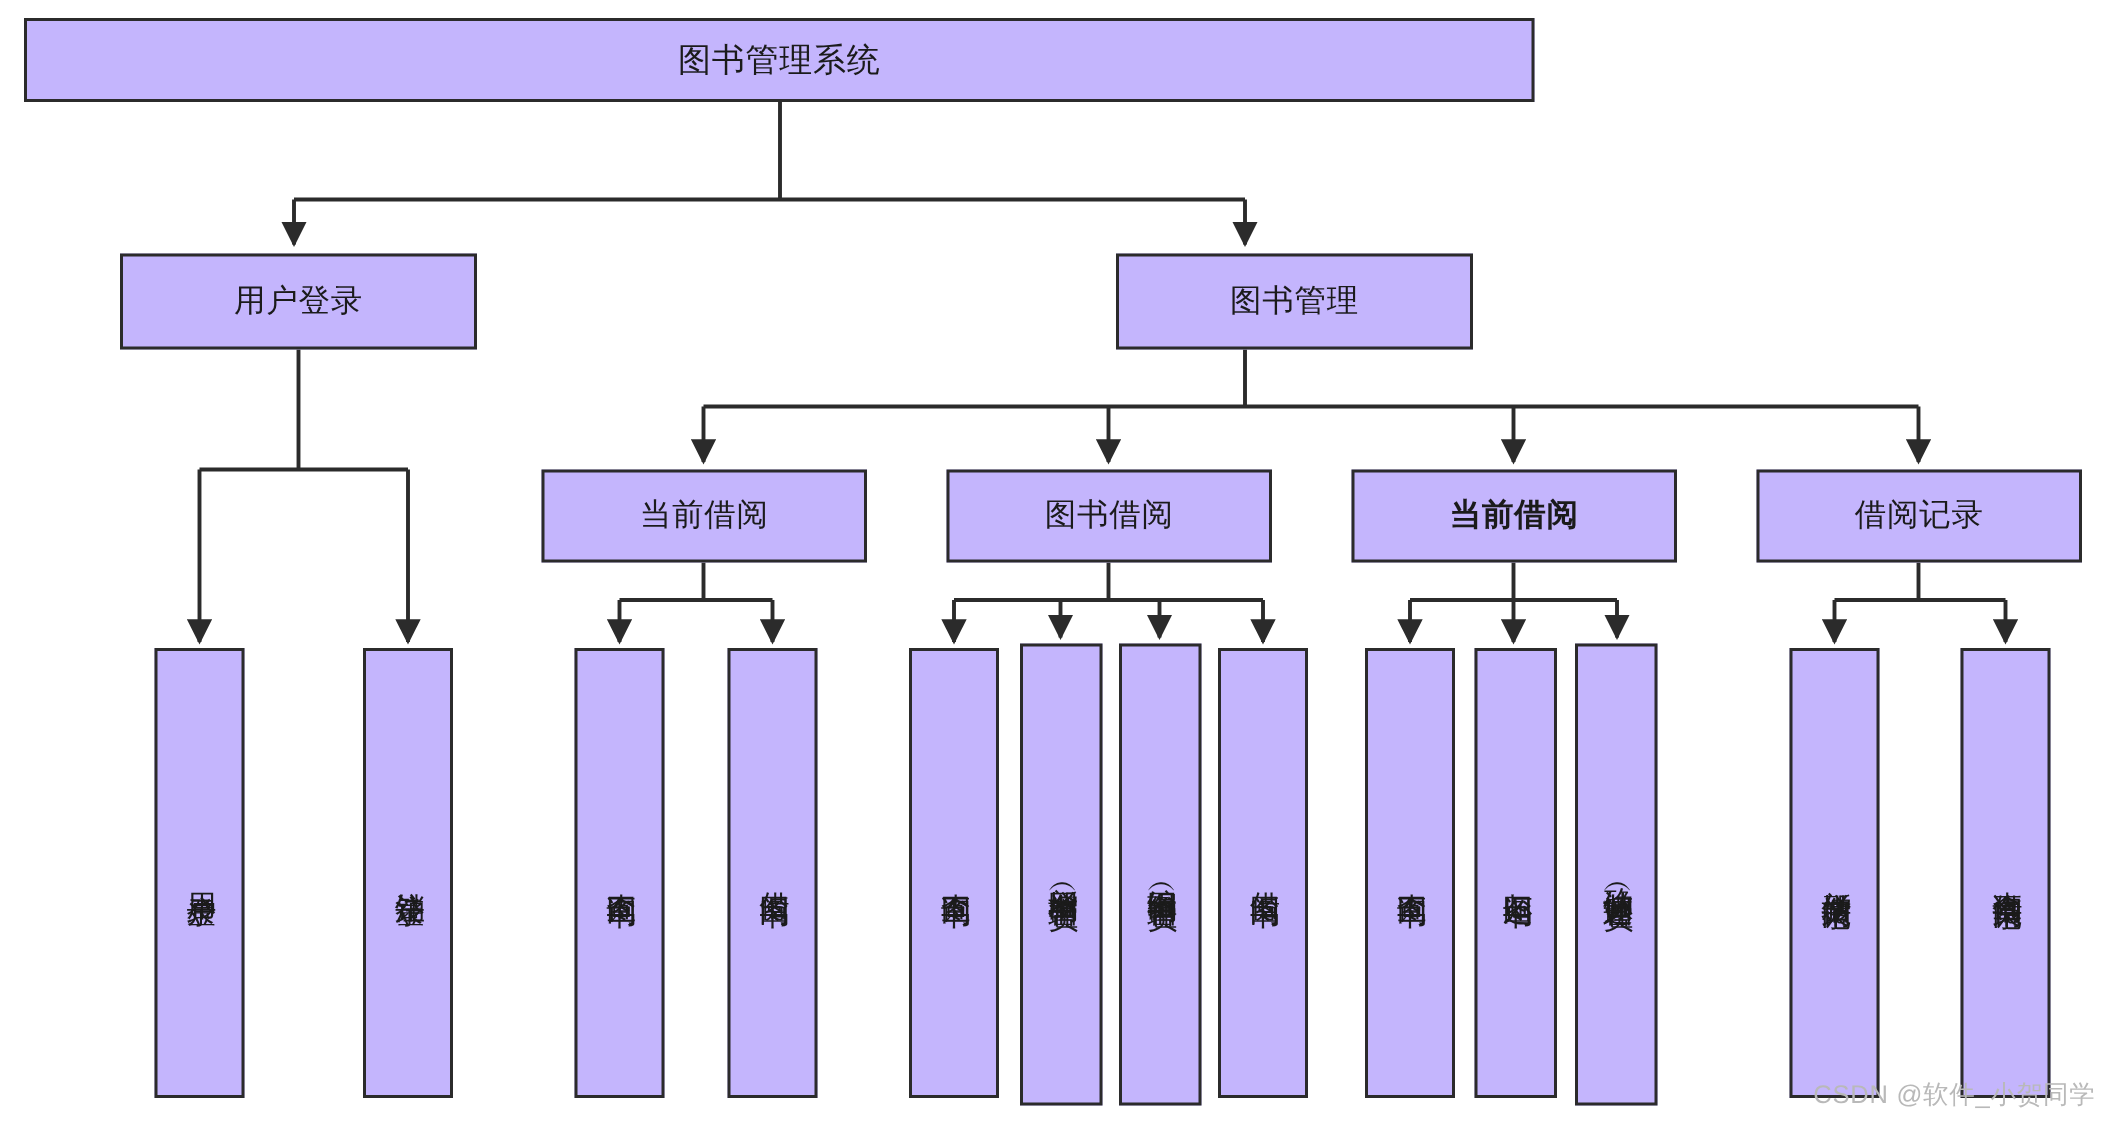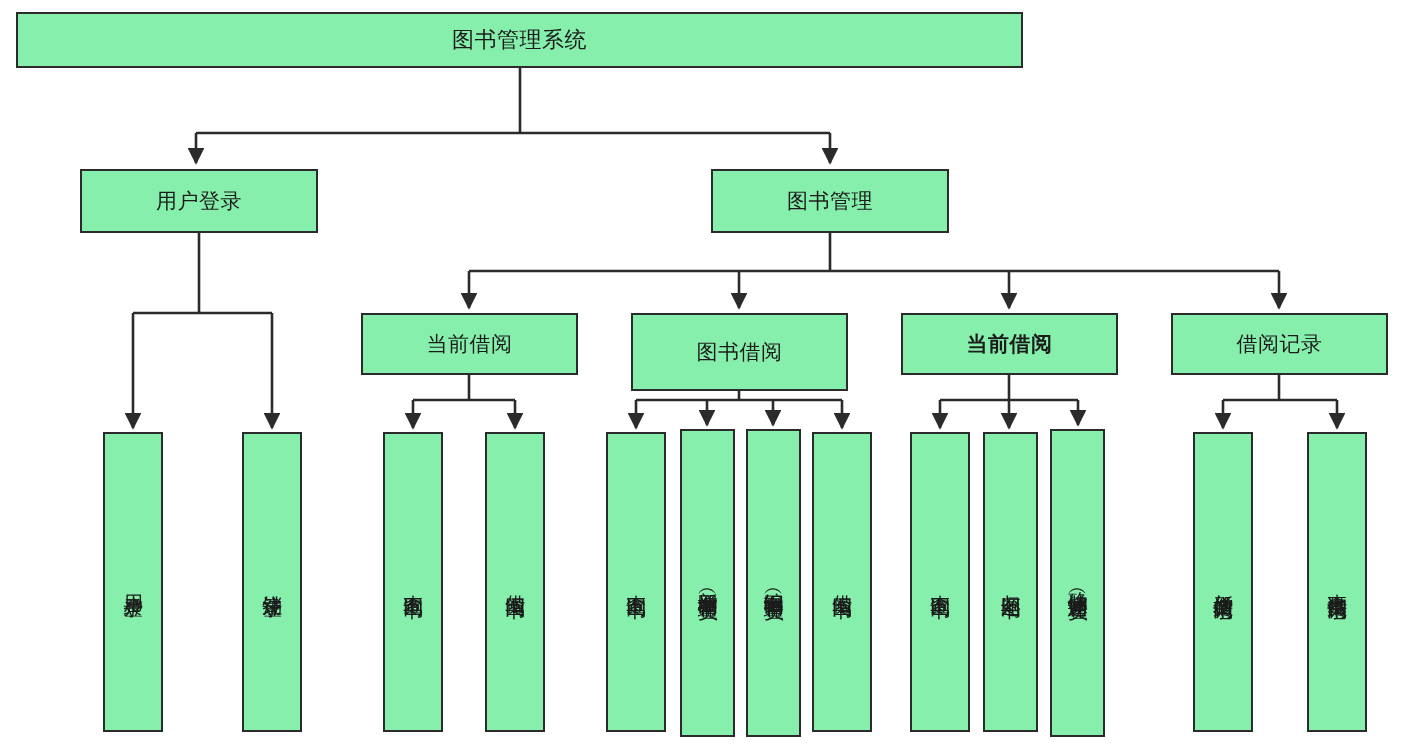--- a/index.html
+++ b/index.html
@@ -21,21 +21,21 @@
     position: absolute;
     left: 0;
     top: 0;
     width: 1405px;
     height: 747px;
   }
   .node-box {
     position: absolute;
     box-sizing: border-box;
     border: 2.5px solid #2b2b2b;
-    background: #86efac;
+    background: #c4b5fd;
     display: flex;
     align-items: center;
     justify-content: center;
     color: #1b1b1b;
   }
   .node-box.horizontal .node-label {
     writing-mode: horizontal-tb;
     font-size: 21px;
     letter-spacing: 0.5px;
     line-height: 1.1;
@@ -122,28 +122,28 @@
     </g>
   </svg>
 
   <div class="node-box horizontal root" style="left:16px; top:12px; width:1007px; height:56px;">
     <span class="node-label">图书管理系统</span>
   </div>
 
   <div class="node-box horizontal" style="left:80px; top:169px; width:238px; height:64px;">
     <span class="node-label">用户登录</span>
   </div>
-  <div class="node-box horizontal" style="left:711px; top:169px; width:238px; height:64px;">
+  <div class="node-box horizontal" style="left:744px; top:169px; width:238px; height:64px;">
     <span class="node-label">图书管理</span>
   </div>
 
   <div class="node-box horizontal" style="left:361px; top:313px; width:217px; height:62px;">
     <span class="node-label">当前借阅</span>
   </div>
-  <div class="node-box horizontal" style="left:631px; top:313px; width:217px; height:78px;">
+  <div class="node-box horizontal" style="left:631px; top:313px; width:217px; height:62px;">
     <span class="node-label">图书借阅</span>
   </div>
   <div class="node-box horizontal" style="left:901px; top:313px; width:217px; height:62px;font-weight:bold;">
     <span class="node-label">当前借阅</span>
   </div>
   <div class="node-box horizontal" style="left:1171px; top:313px; width:217px; height:62px;justify-content:center;">
     <span class="node-label">借阅记录</span>
   </div>
 
   <div class="node-box vertical" style="left:103px; top:432px; width:60px; height:300px;">
@@ -183,14 +183,15 @@
     <span class="node-label">确认归还（管理员）</span>
   </div>
 
   <div class="node-box vertical" style="left:1193px; top:432px; width:60px; height:300px;">
     <span class="node-label">新增借阅记录</span>
   </div>
   <div class="node-box vertical" style="left:1307px; top:432px; width:60px; height:300px;">
     <span class="node-label">查询借阅记录</span>
   </div>
 
+  <div class="watermark">CSDN @软件_小贺同学</div>
 
 </div>
 
 </body></html>

